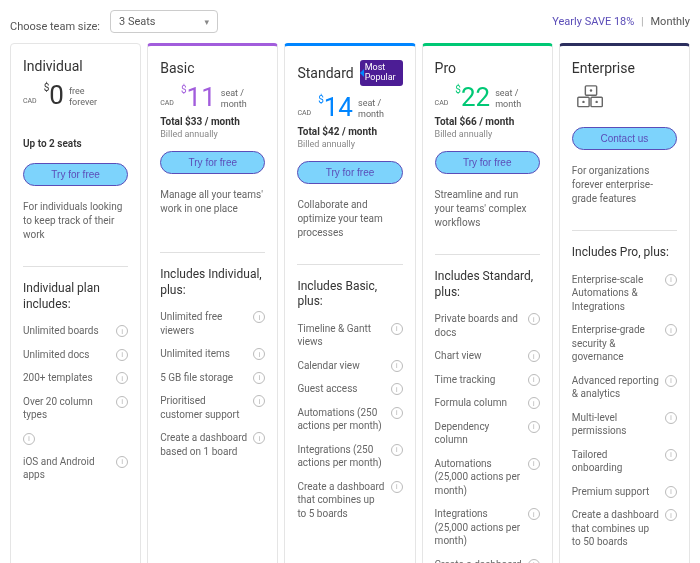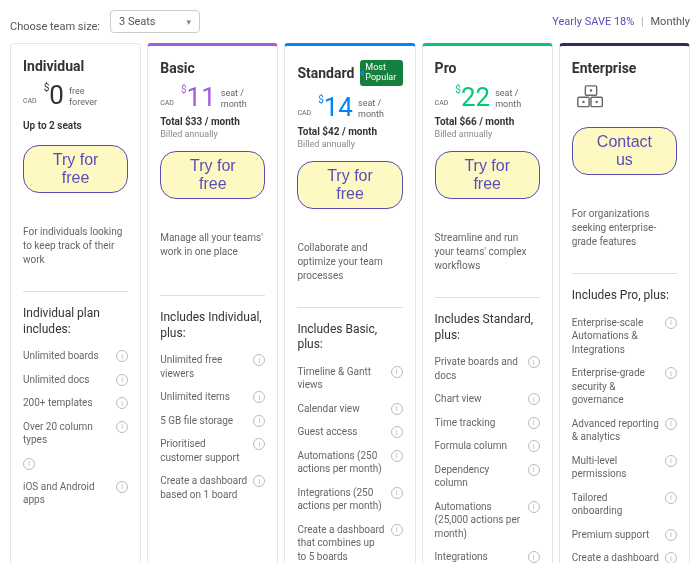--- a/index.html
+++ b/index.html
@@ -1,43 +1,43 @@
 <!DOCTYPE html>
 <html><head>
 <meta charset="utf-8">
 <style>
 *{box-sizing:border-box;margin:0;padding:0}
 body{font-family:-apple-system,BlinkMacSystemFont,"Segoe UI",Roboto,sans-serif;background:#fff;color:#333;padding:10px;font-size:12px}
 .top-row{display:flex;justify-content:space-between;align-items:center;margin-bottom:10px}
 .team-size{display:flex;align-items:flex-end;gap:10px;font-size:11px;color:#555}
-.seats-select{display:inline-flex;align-items:center;justify-content:space-between;border:1px solid #ccc;border-radius:4px;padding:4px 8px;width:90px;font-size:11px;color:#555;cursor:pointer}
+.seats-select{display:inline-flex;align-items:center;justify-content:space-between;border:1px solid #ccc;border-radius:4px;padding:4px 8px;width:108px;font-size:11px;color:#555;cursor:pointer}
 .chevron{font-size:9px;color:#888}
 .billing-toggle{font-size:11px;color:#555}
 .billing-toggle .yearly{color:#5b4db8}
 .billing-toggle .divider{margin:0 4px;color:#aaa}
 .cards{display:flex;gap:6px}
 .card{flex:1;border:1px solid #e5e5e5;border-radius:4px;padding:14px 12px;display:flex;flex-direction:column;min-width:0}
 .card.basic{border-top:3px solid #a25ddc}
 .card.standard{border-top:3px solid #0085ff}
 .card.pro{border-top:3px solid #00c875}
 .card.enterprise{border-top:3px solid #2b2e5e}
 .plan-header{display:flex;align-items:center;gap:6px;position:relative;margin-bottom:8px}
-.plan-name{font-weight:700;font-size:14px;color:#333}
-.badge{background:#15803d;color:#fff;font-size:9px;padding:3px 5px;border-radius:3px;position:relative;line-height:1.1}
+.plan-name{font-weight:400;font-size:14px;color:#333}
+.badge{background:#4c1d95;color:#fff;font-size:9px;padding:3px 5px;border-radius:3px;position:relative;line-height:1.1}
 .badge::before{content:"";position:absolute;left:-4px;top:50%;transform:translateY(-50%);border:4px solid transparent;border-right-color:#0085ff}
 .price-row{display:flex;align-items:flex-start;gap:5px;margin-bottom:6px}
 .price-wrap{display:flex;align-items:flex-start}
 .currency{font-size:10px;vertical-align:super}
 .amount{font-size:26px;font-weight:400;line-height:1}
 .cad{font-size:7px;text-transform:uppercase;color:#666;align-self:flex-end;margin-right:2px;margin-bottom:3px}
 .price-unit{font-size:9px;color:#666;line-height:1.2;padding-top:4px}
 .total-line{font-size:10px;font-weight:700;color:#333;margin-bottom:2px}
 .billed-line{font-size:9px;color:#888;margin-bottom:12px}
-.seats-limit{font-size:10px;font-weight:600;margin:6px 0 14px}
-.cta{display:inline-block;border:1px solid #5b4db8;color:#5b4db8;background:#fef9c3;border-radius:16px;padding:5px 16px;font-size:16px;margin-bottom:32px;cursor:pointer;text-align:center}
+.seats-limit{font-size:10px;font-weight:600;margin:24px 0 14px}
+.cta{display:inline-block;border:1px solid #5b4db8;color:#5b4db8;background:#7dd3fc;border-radius:16px;padding:5px 16px;font-size:10px;margin-bottom:14px;cursor:pointer;text-align:center}
 .tagline{font-size:10px;color:#666;line-height:1.4;margin-bottom:24px;min-height:40px}
 .hr{border:none;border-top:1px solid #e0e0e0;margin-bottom:14px}
 .features-title{font-size:12px;font-weight:400;color:#333;margin-bottom:12px;line-height:1.3}
 .feature{display:flex;justify-content:space-between;align-items:flex-start;gap:6px;margin-bottom:10px}
 .feature-text{font-size:10px;color:#666;line-height:1.35;flex:1}
 .info{width:12px;height:12px;border:1px solid #bbb;border-radius:50%;font-size:8px;color:#bbb;display:inline-flex;align-items:center;justify-content:center;flex-shrink:0;margin-top:1px}
 .individual .price-row .amount,.individual .currency{color:#333}
 .basic .amount,.basic .currency{color:#a25ddc}
 .standard .amount,.standard .currency{color:#0085ff}
 .pro .amount,.pro .currency{color:#00c875}
@@ -256,21 +256,21 @@
       </div>
       <div class="ent-icon"><svg viewBox="0 0 40 34">
           <rect x="14" y="2" width="12" height="10" rx="1"></rect>
           <circle cx="20" cy="7" r="1.3" fill="#666" stroke="none"></circle>
           <rect x="6" y="14" width="12" height="10" rx="1"></rect>
           <circle cx="12" cy="19" r="1.3" fill="#666" stroke="none"></circle>
           <rect x="20" y="14" width="12" height="10" rx="1"></rect>
           <circle cx="26" cy="19" r="1.3" fill="#666" stroke="none"></circle>
         </svg></div>
       <button class="cta">Contact us</button>
-      <div class="tagline">For organizations seeking enterprise-grade features</div>
+      <div class="tagline">For organizations forever enterprise-grade features</div>
       <hr class="hr">
       <div class="features-title">Includes Pro, plus:</div>
       <div class="feature">
         <div class="feature-text">Enterprise-scale Automations &amp; Integrations</div>
         <span class="info">i</span>
       </div>
       <div class="feature">
         <div class="feature-text">Enterprise-grade security &amp; governance</div>
         <span class="info">i</span>
       </div>

